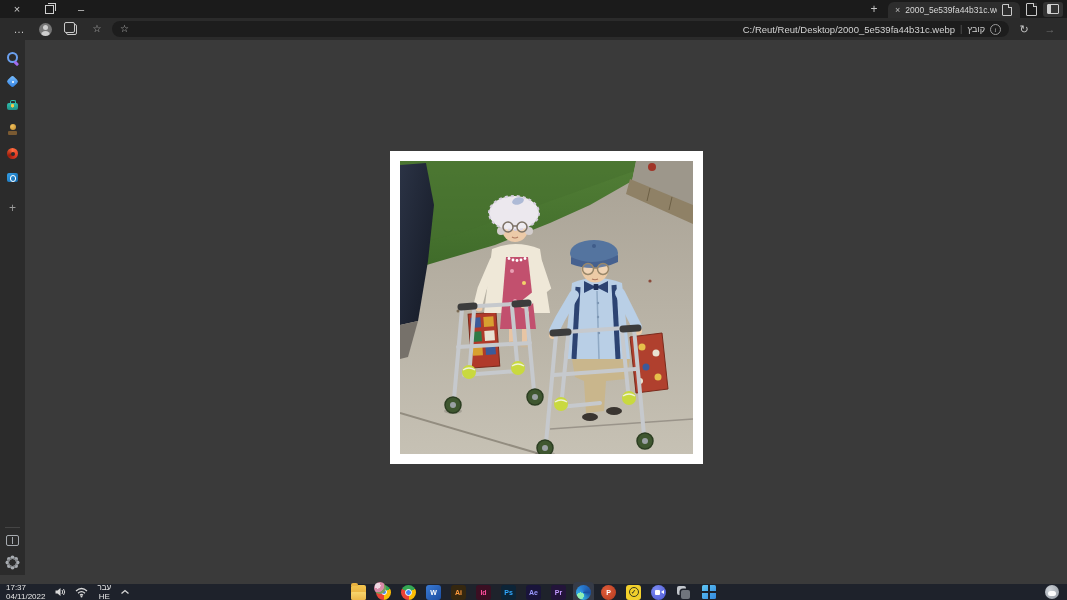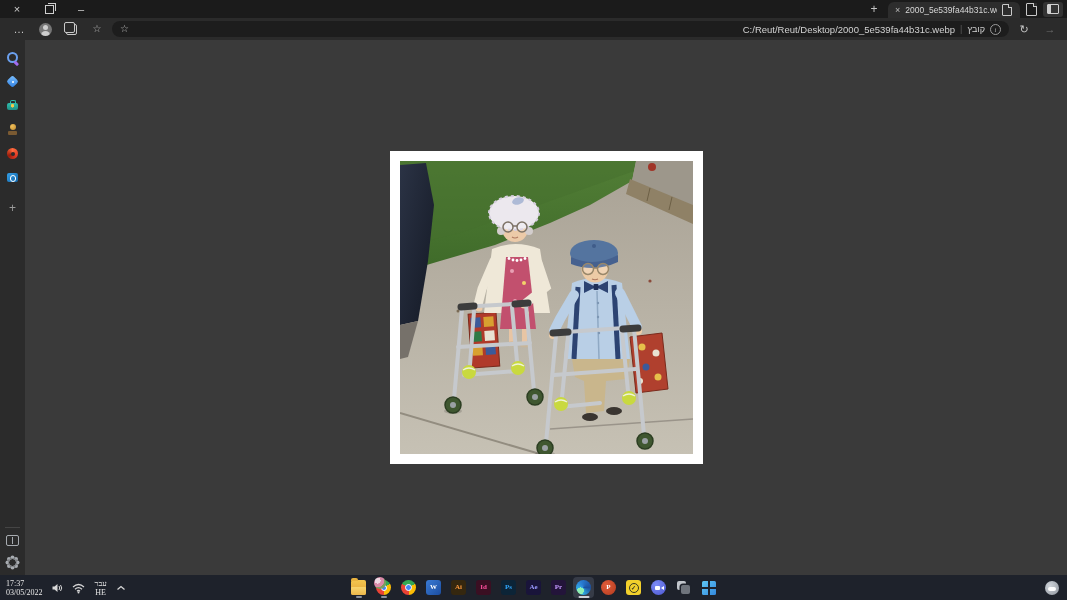--- a/index.html
+++ b/index.html
@@ -72,22 +72,22 @@
   .panel-ic{width:11px;height:9px;border:1px solid #a7abb0;border-radius:2px;position:relative;margin-bottom:12px;}
   .panel-ic::before{content:"";position:absolute;left:2px;top:1px;bottom:1px;width:3px;border-right:1px solid #a7abb0;}
   .gear-ic{width:7px;height:7px;border:1.5px solid #a7abb0;border-radius:50%;
     box-shadow:0 -5px 0 -2.5px #a7abb0,0 5px 0 -2.5px #a7abb0,5px 0 0 -2.5px #a7abb0,-5px 0 0 -2.5px #a7abb0,
     3.5px 3.5px 0 -2.5px #a7abb0,-3.5px 3.5px 0 -2.5px #a7abb0,3.5px -3.5px 0 -2.5px #a7abb0,-3.5px -3.5px 0 -2.5px #a7abb0;}
   
   .content{position:absolute;left:25px;top:40px;right:0;bottom:25px;
     display:flex;align-items:center;justify-content:center;background:var(--c-content,#3a3a3a);}
   .frame{width:313px;height:313px;background:#fff;display:flex;align-items:center;justify-content:center;}
   
-  .taskbar{position:absolute;left:0;bottom:0;right:0;height:25px;background:var(--c-taskbar,#1e222b);
-    display:flex;align-items:center;font-family:Liberation Serif, serif;}
+  .taskbar{position:absolute;left:0;bottom:0;right:0;height:16px;background:var(--c-taskbar,#1e222b);
+    display:flex;align-items:center;}
   .tray{position:absolute;left:6px;top:0;bottom:0;display:flex;align-items:center;gap:9px;}
   .clock{font-size:8px;line-height:9px;color:#e6e6e6;text-align:left;}
   .lang{font-size:8px;line-height:9px;color:#e6e6e6;text-align:center;}
   .trayic{display:flex;align-items:center;justify-content:center;}
   .apps{margin:0 auto;display:flex;align-items:center;gap:4px;height:25px;}
   .tb-app{width:21px;height:21px;border-radius:4px;display:flex;align-items:center;justify-content:center;position:relative;}
   .tb-app.active{background:#363b47;}
   .run{position:absolute;bottom:0.5px;left:50%;transform:translateX(-50%);width:6px;height:2px;border-radius:2px;background:#8b919b;}
   .run.act{width:11px;background:#cdd1d8;}
   .tb-ic{width:15px;height:15px;position:relative;display:flex;align-items:center;justify-content:center;flex:none;}
@@ -367,21 +367,21 @@
         <circle cx="229" cy="237" r="7" fill="#c9d93f"></circle>
           <path d="M223,235 q6,-4 12,0" stroke="#eef3d8" stroke-width="1.4" fill="none"></path>
       </svg>
     </div>
   </div>
 
   <div class="taskbar">
     <div class="tray">
       <div class="clock">
         <div>17:37</div>
-        <div>03/05/2022</div>
+        <div>04/11/2022</div>
       </div>
       <span class="trayic">
         <svg width="12" height="12" viewBox="0 0 12 12">
           <path d="M1.5,4.5 h2 l3,-2.5 v8 l-3,-2.5 h-2 z" fill="#d8d8d8"></path>
           <path d="M8,4 q1.5,2 0,4 M9.5,3 q2.5,3 0,6" stroke="#d8d8d8" stroke-width="1" fill="none"></path>
         </svg>
       </span>
       <span class="trayic">
         <svg width="13" height="12" viewBox="0 0 13 12">
           <path d="M1,5 q5.5,-5 11,0 M3,7.2 q3.5,-3.2 7,0 M5,9.2 q1.5,-1.4 3,0" stroke="#d8d8d8" stroke-width="1.2" fill="none"></path>

